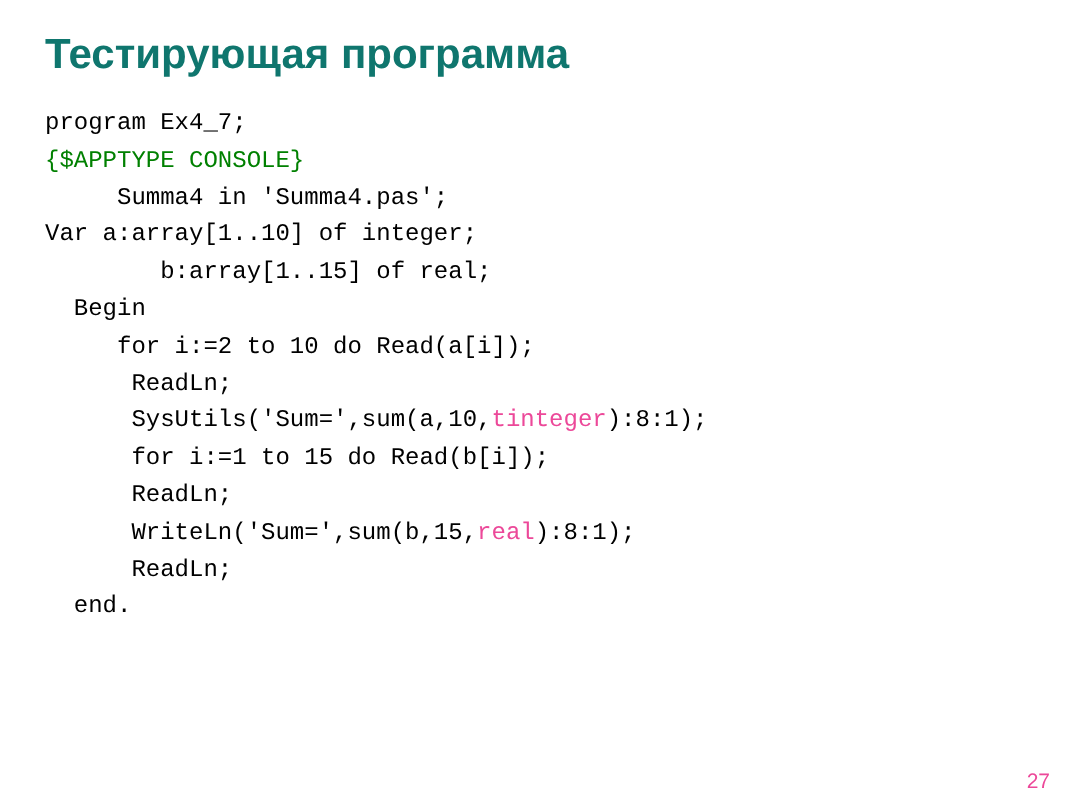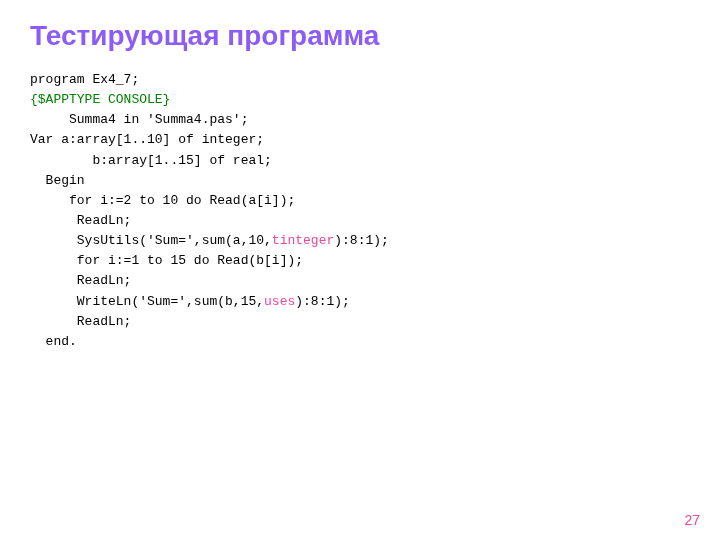--- a/index.html
+++ b/index.html
@@ -20,28 +20,28 @@
       width: 720px;
       height: 540px;
       background: #ffffff;
       position: relative;
       padding: 20px 30px 20px 30px;
     }
 
     .title {
       font-size: 28px;
       font-weight: bold;
-      color: #8b5cf6;
+      color: #0f766e;
       margin-bottom: 18px;
       font-family: Arial, sans-serif;
     }
 
     .code-block {
       font-family: 'Courier New', Courier, monospace;
-      font-size: 13px;
+      font-size: 16px;
       line-height: 1.55;
       color: #000000;
     }
 
     .code-block .line {
       display: block;
       white-space: pre;
     }
 
     .color-green {
@@ -87,21 +87,21 @@
     <span class="line"><span>     for i:=2 to 10 do Read(a[i]);</span></span>
 
     <span class="line"><span>      ReadLn;</span></span>
 
     <span class="line"><span>      SysUtils('Sum=',sum(a,10,</span><span class="color-teal">tinteger</span><span>):8:1);</span></span>
 
     <span class="line"><span>      for i:=1 to 15 do Read(b[i]);</span></span>
 
     <span class="line"><span>      ReadLn;</span></span>
 
-    <span class="line"><span>      WriteLn('Sum=',sum(b,15,</span><span class="color-teal">uses</span><span>):8:1);</span></span>
+    <span class="line"><span>      WriteLn('Sum=',sum(b,15,</span><span class="color-teal">real</span><span>):8:1);</span></span>
 
     <span class="line"><span>      ReadLn;</span></span>
 
     <span class="line"><span>  end.</span></span>
   </div>
 
   <div class="page-number">27</div>
 </div>
 
 </body></html>

